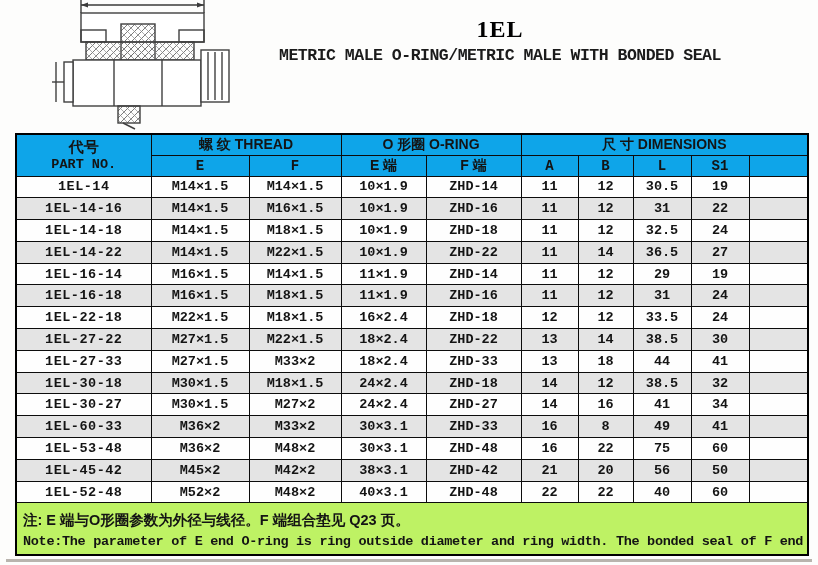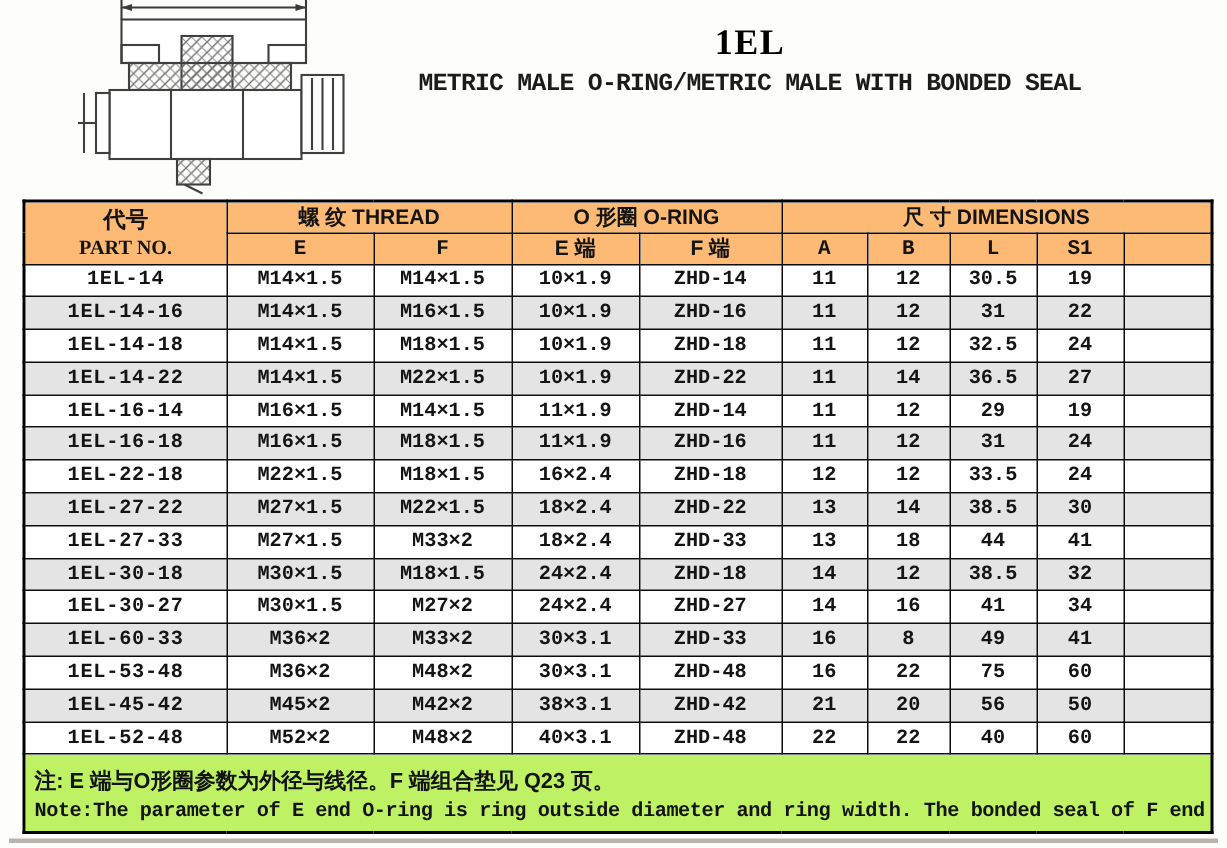--- a/index.html
+++ b/index.html
@@ -41,27 +41,27 @@
     position: absolute; left: 15px; top: 133px; width: 792px;
     border-collapse: collapse; table-layout: fixed;
     border: 2.5px solid #000;
   }
   .parts th, .parts td {
     border: 1.6px solid #0c0c0c;
     text-align: center; vertical-align: middle;
     font-weight: bold; padding: 0; overflow: hidden; white-space: nowrap;
   }
   .parts thead th {
-    background: #fdba74;
+    background: #0ea5e9;
     font-size: 14px; height: 21px;
     font-family: "Liberation Sans", "DejaVu Sans", sans-serif;
   }
   .parts thead th.sub { font-family: "Liberation Mono", "DejaVu Sans Mono", monospace; font-size: 14px; }
   .part-head-cn { font-size: 15px; line-height: 1.25; }
-  .part-head-en { font-family: Liberation Serif, serif; font-size: 13.5px; line-height: 1.2; }
+  .part-head-en { font-family: Liberation Mono, monospace; font-size: 13.5px; line-height: 1.2; }
   .parts tbody td { font-size: 13.5px; height: 21.8px; background: #fefefe; }
   .parts tbody tr:nth-child(even) td { background: #e4e4e4; }
   .parts td.col-part { letter-spacing: 0.5px; }
   .note-cell {
     text-align: left !important; background: #bef264;
     height: 52px; padding: 4px 6px 2px 6px !important;
   }
   .note-cn {
     font-family: "Liberation Sans", "DejaVu Sans", sans-serif;
     font-size: 14.5px; font-weight: bold;

